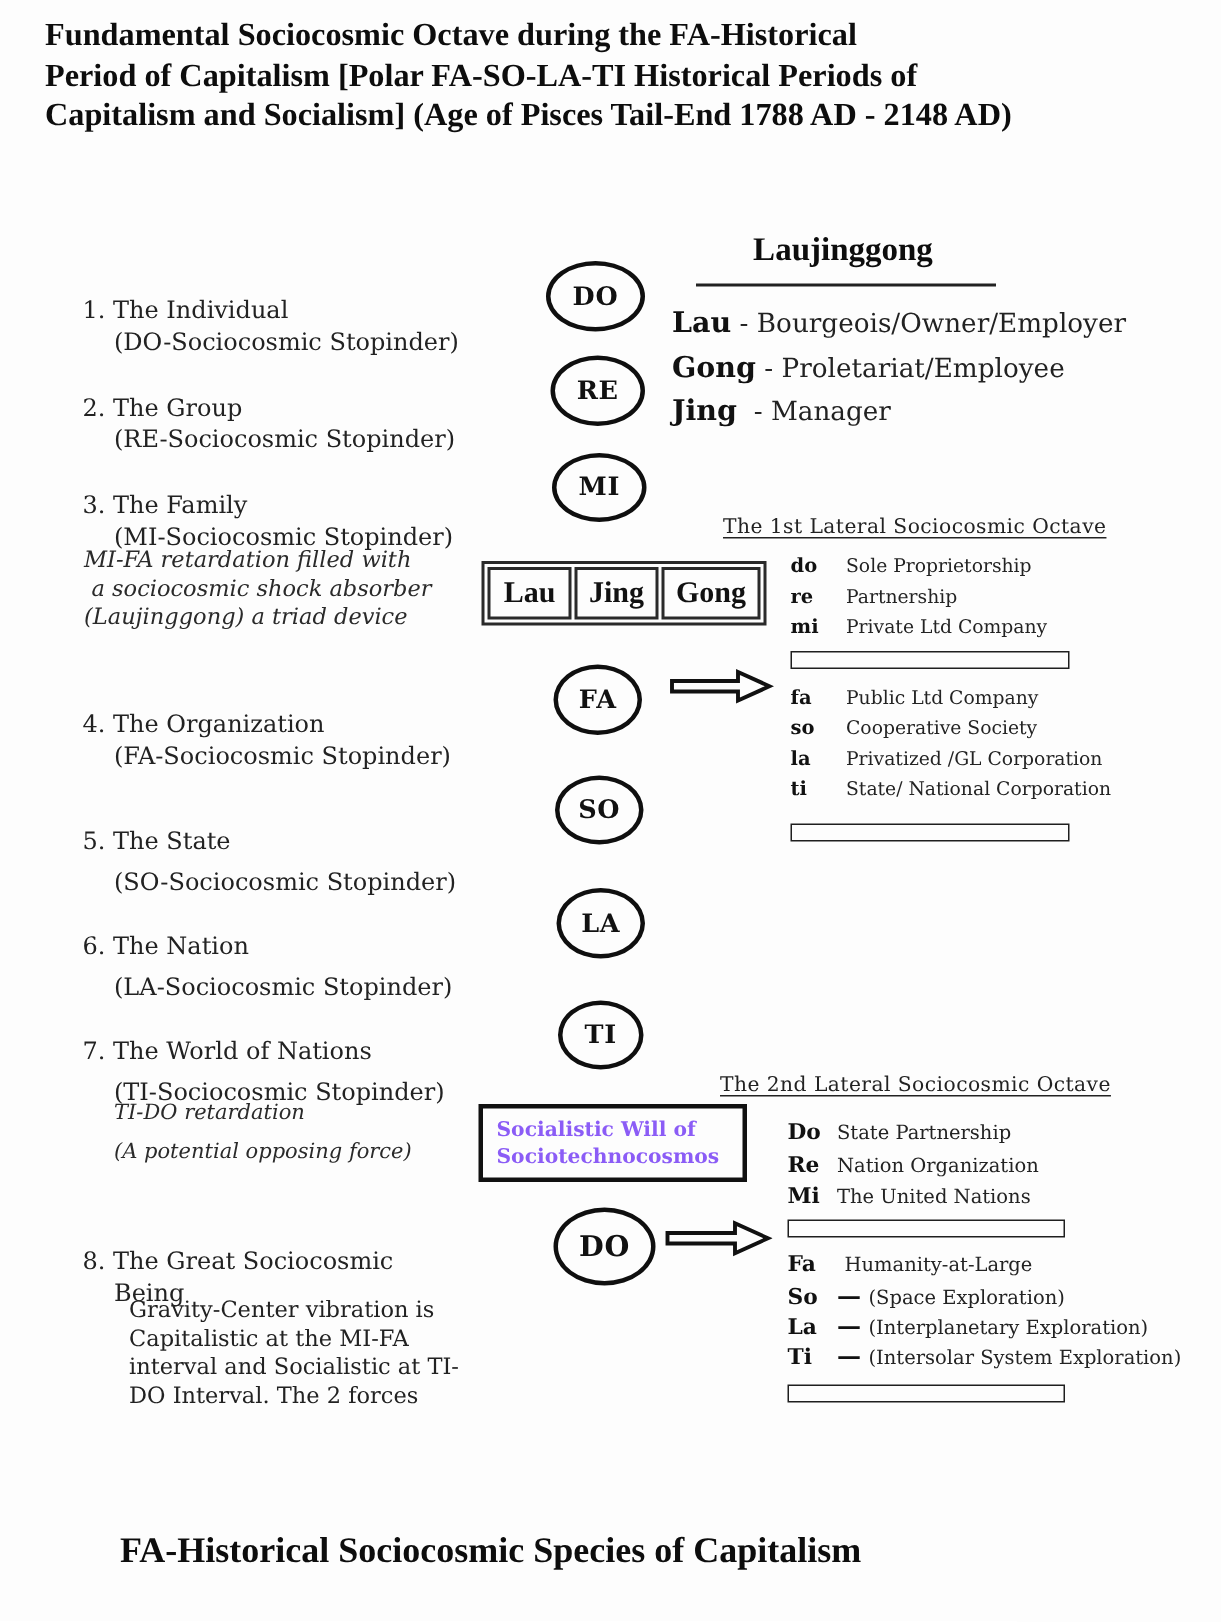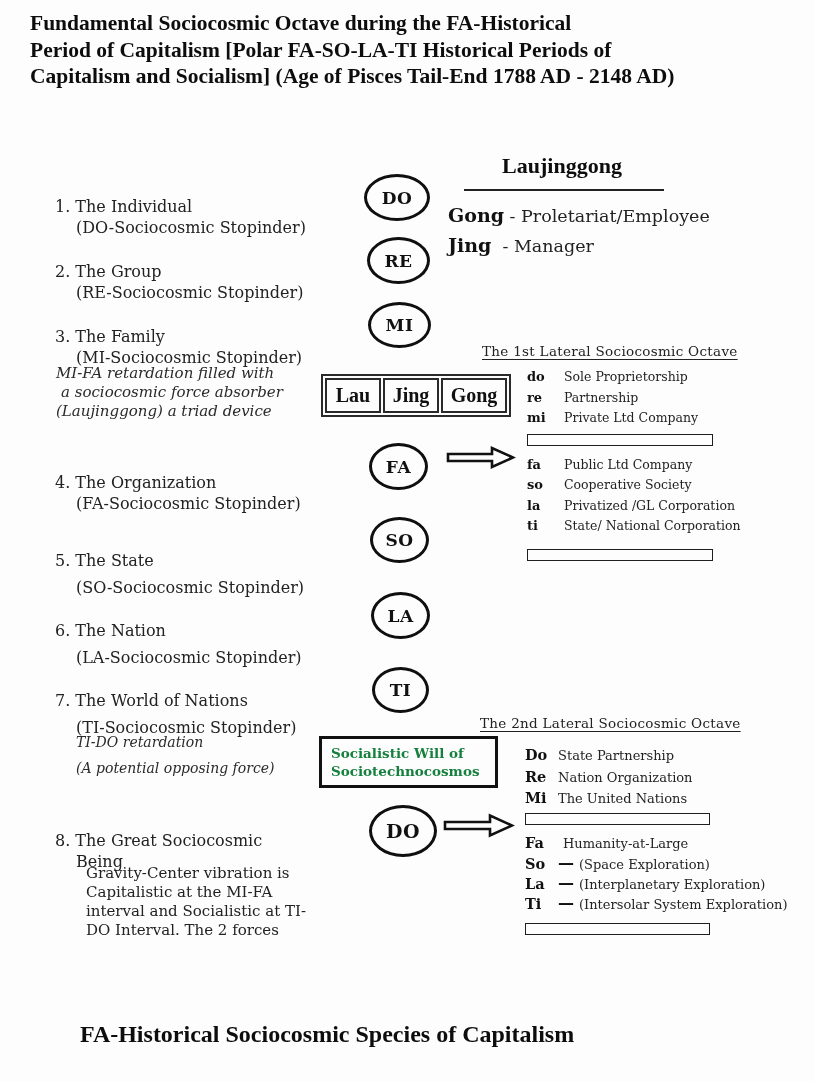--- a/index.html
+++ b/index.html
@@ -81,21 +81,21 @@
   .oct2-rows .olabel{font-size:13px;}
   .oct2-rows .bar{width:185px;margin-top:2px;}
   .oct2-rows .lower{margin-top:9px;}
   .oct2-rows .lower .orow{height:20px;}
   .oct2-rows .bar2{margin-top:9px;}
 
   
   .soc-box{
     left:319px;top:736px;width:179px;box-sizing:border-box;
     border:3.5px solid #111;background:#fdfdfd;
-    padding:5px 4px 5px 9px;font-weight:bold;font-size:13.5px;line-height:18px;color:#15803d;
+    padding:5px 4px 5px 9px;font-weight:bold;font-size:13.5px;line-height:18px;color:#8b5cf6;
   }
 
   
   .footer-title{
     left:80px;top:1021px;width:700px;
     font-family:"Liberation Serif", serif;font-weight:bold;font-size:24px;color:#0d0d0d;
   }
   .arrow-icon{position:absolute;}
 </style>
 </head>
@@ -137,21 +137,21 @@
     <div class="line1">7. The World of Nations</div>
     <div class="line2">(TI-Sociocosmic Stopinder)</div>
   </div>
   <div class="abs stopinder" style="top:802px">
     <div class="line1">8. The Great Sociocosmic</div>
     <div class="line2">Being</div>
   </div>
 
   <div class="abs note-italic note-mifa">
     <div>MI-FA retardation filled with</div>
-    <div class="l2">a sociocosmic force absorber</div>
+    <div class="l2">a sociocosmic shock absorber</div>
     <div>(Laujinggong) a triad device</div>
   </div>
   <div class="abs note-italic note-tido">
     <div>TI-DO retardation</div>
     <div>(A potential opposing force)</div>
   </div>
   <div class="abs gravity">
     <div>Gravity-Center vibration is</div>
     <div>Capitalistic at the MI-FA</div>
     <div>interval and Socialistic at TI-</div>
@@ -179,20 +179,21 @@
   <div class="circle" style="left:372px;top:667px;width:51px;height:40px">
       <span>TI</span>
     </div>
   <div class="circle" style="left:369px;top:805px;width:62px;height:46px;font-size:19px">
       <span>DO</span>
     </div>
 
   <div class="abs lau-title">Laujinggong</div>
   <div class="abs lau-underline"></div>
   <div class="abs lau-entries">
+    <div><span class="term">Lau</span> <span>- Bourgeois/Owner/Employer</span></div>
     <div><span class="term">Gong</span> <span>- Proletariat/Employee</span></div>
     <div><span class="term">Jing</span>&nbsp; <span>- Manager</span></div>
   </div>
 
   <div class="abs ljg-table">
     <div class="ljg-cell">Lau</div>
     <div class="ljg-cell">Jing</div>
     <div class="ljg-cell wide">Gong</div>
   </div>
 

